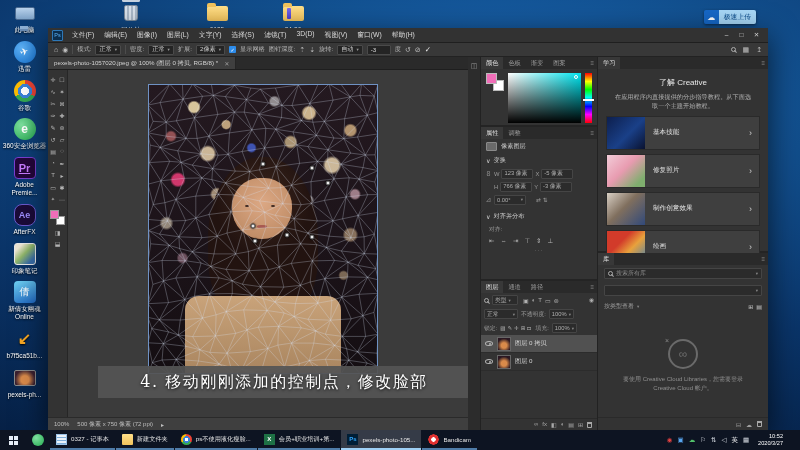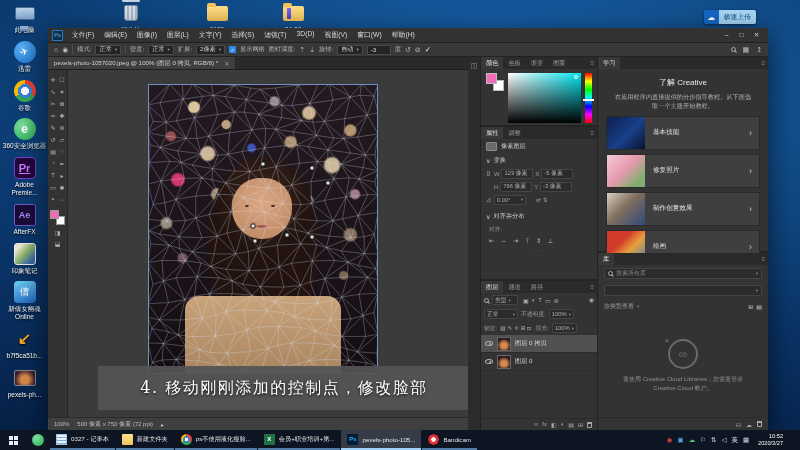--- a/index.html
+++ b/index.html
@@ -18,21 +18,21 @@
 .ic-bin{width:14px;height:16px;background:repeating-linear-gradient(90deg,#d9e2ec 0 2px,#a9b8c8 2px 4px);border-radius:2px 2px 3px 3px;border:1px solid #7a8a9c;}
 .ic-bin::before{content:"";position:absolute;top:-3px;left:2px;right:2px;height:3px;background:#c6d2e0;border-radius:2px;}
 .ic-folder{width:21px;height:15px;background:linear-gradient(#ffe08a,#f2c35c);border-radius:2px;position:relative;}
 .ic-folder::before{content:"";position:absolute;top:-3px;left:0;width:9px;height:4px;background:#f2c35c;border-radius:2px 2px 0 0;}
 .ic-folder2::after{content:"";position:absolute;left:4px;top:2px;bottom:2px;width:4px;background:linear-gradient(#7a6cf0,#4a3fd0);border-radius:1px;}
 .ic-xunlei{border-radius:50%;background:radial-gradient(circle at 35% 32%,#5fb2f5,#1470cf);}
 .ic-xunlei span{color:#fff;font-size:10px;transform:rotate(-18deg);}
 .ic-chrome{border-radius:50%;background:radial-gradient(circle at 50% 50%, #fff 0 4px, #3b82d8 4px 7px, transparent 7px),conic-gradient(#ea4335 0 120deg,#34a853 120deg 240deg,#fbbc05 240deg 360deg);}
 .ic-360b{border-radius:50%;background:radial-gradient(circle at 35% 32%,#7fe0a0,#23a94e);color:#fff;font-weight:bold;font-size:12px;}
 .ic-pr{background:#24063a;border:1px solid #7a3fd0;border-radius:4px;color:#c77bff;font-size:11px;font-weight:bold;text-decoration:underline;}
-.ic-ae{background:#1b0b38;border:1px solid #6a5acd;border-radius:2px;color:#9f8fff;font-size:9px;font-weight:bold;}
+.ic-ae{background:#1b0b38;border:1px solid #6a5acd;border-radius:8px;color:#9f8fff;font-size:9px;font-weight:bold;}
 .ic-note{border-radius:3px;border:1px solid #e8e8e8;background:linear-gradient(135deg,#ece4d2 18%,#8fb56a 48%,#3a6ea8 82%);}
 .ic-game{border-radius:4px;background:linear-gradient(160deg,#6fd1f2,#1f66c0);color:#fff;font-size:10px;}
 .ic-arrow{color:#f5a623;font-size:16px;font-weight:bold;text-shadow:0 1px 2px #000;}
 .ic-photo{width:22px;height:16px;border-radius:2px;border:1px solid #888;background:radial-gradient(circle at 50% 62%,#d98a4a 0 30%,#3a2030 75%);}
 
 .badge{position:absolute;right:44px;top:10px;height:14px;display:flex;z-index:2;border-radius:2px;overflow:hidden;box-shadow:0 1px 3px rgba(0,0,0,.5);}
 .badge .blogo{width:15px;background:#1668c8;color:#fff;font-size:8px;display:flex;align-items:center;justify-content:center;}
 .badge .btxt{background:#a8d8f8;color:#0a4a8a;font-size:6.8px;display:flex;align-items:center;padding:0 5px;}
 
 .ps{position:absolute;left:48px;top:28px;width:720px;height:402px;background:#323232;display:flex;flex-direction:column;box-shadow:0 8px 28px rgba(0,0,0,.65);color:#c6c6c6;z-index:3;}
@@ -86,21 +86,21 @@
  radial-gradient(circle 8px at 15% 60%, rgba(232,176,200,.4) 0 50%, transparent 75%),
  radial-gradient(circle 7px at 85% 66%, rgba(240,208,160,.45) 0 50%, transparent 75%),
  linear-gradient(180deg,#241920 0%,#1c1319 55%,#140e12 100%);}
 .hair{position:absolute;left:26%;top:25%;width:48%;height:58%;background:radial-gradient(60% 45% at 50% 26%,#3c261c,#221310 72%);border-radius:48% 48% 40% 40%;}
 .face{position:absolute;left:36.5%;top:32.5%;width:26%;height:21%;background:radial-gradient(circle at 50% 40%,#dca884,#bd8a64 85%);border-radius:46% 46% 50% 50%;}
 .face::before{content:"";position:absolute;left:22%;top:44%;width:4px;height:2px;background:#3a2620;border-radius:50%;box-shadow:26px 0 0 #3a2620;}
 .face::after{content:"";position:absolute;left:42%;top:76%;width:10px;height:3px;background:#a85a50;border-radius:40%;}
 .bodyshape{position:absolute;left:16%;top:73%;width:68%;height:27%;background:linear-gradient(#c9a37a,#a9855f);border-radius:14px 14px 0 0;}
 #mesh{position:absolute;inset:0;}
 .pin{position:absolute;width:5px;height:5px;border-radius:50%;background:#ececec;border:1px solid #4a4a4a;box-shadow:0 0 2px #000;transform:translate(-50%,-50%);}
-.caption{position:absolute;left:30px;width:372px;top:296px;height:44px;background:rgba(84,84,84,.93);display:flex;align-items:center;justify-content:center;}
+.caption{position:absolute;left:30px;width:372px;top:296px;height:32px;background:rgba(84,84,84,.93);display:flex;align-items:center;justify-content:center;}
 .caption span{font-family:"DejaVu Serif",serif;font-size:16px;color:#fff;letter-spacing:1.5px;text-shadow:0 1px 3px rgba(0,0,0,.85);white-space:nowrap;}
 .statusbar{height:13px;background:#3f3f3f;border-top:1px solid #2a2a2a;display:flex;align-items:center;gap:8px;padding:0 6px;font-size:6px;color:#bdbdbd;flex:0 0 auto;}
 .colstrip{width:13px;background:#2c2c2c;border-right:1px solid #222;padding-top:5px;text-align:center;color:#9a9a9a;font-size:7px;flex:0 0 auto;}
 
 .pcol1{width:117px;display:flex;flex-direction:column;background:#333;border-right:1px solid #222;flex:0 0 auto;min-height:0;}
 .pcol2{width:170px;display:flex;flex-direction:column;background:#333;flex:0 0 auto;min-height:0;}
 .panel{border-bottom:2px solid #242424;}
 .ptabs{height:12px;background:#2a2a2a;display:flex;align-items:stretch;font-size:6.2px;flex:0 0 auto;}
 .ptab{padding:0 5px;display:flex;align-items:center;color:#9f9f9f;white-space:nowrap;}
 .ptab.active{background:#383838;color:#e2e2e2;}

